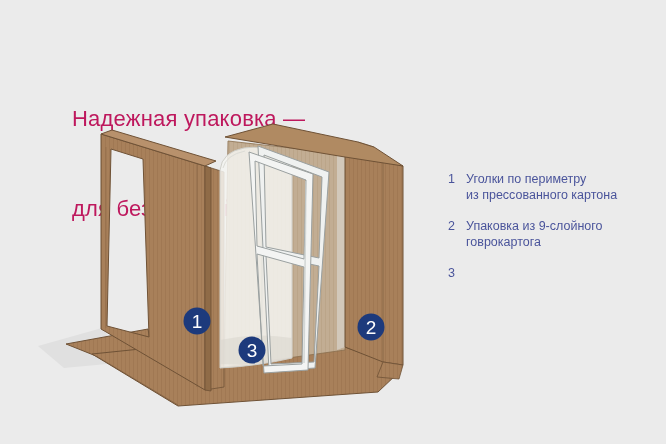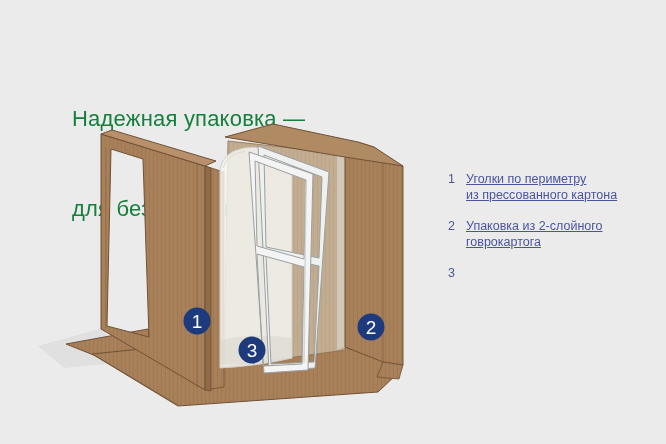--- a/index.html
+++ b/index.html
@@ -5,38 +5,38 @@
   html,body{margin:0;padding:0;}
   .canvas{
     position:relative;
     width:666px;height:444px;
     background:#ebebeb;
     overflow:hidden;
     font-family:"Liberation Sans", sans-serif;
   }
   .title{
     position:absolute;left:72px;top:44px;
-    color:#15803d;
+    color:#be185d;
     font-size:22px;line-height:30px;
     font-weight:500;
     letter-spacing:.2px;
     white-space:pre-wrap;
   }
   .illustration{
     position:absolute;left:0;top:0;
   }
   .legend{
     position:absolute;left:448px;top:172px;
     display:flex;flex-direction:column;row-gap:16px;
     color:#4a549b;
     font-size:12.5px;line-height:15.5px;
   }
   .legend-item{display:flex;column-gap:9px;}
   .legend-num{min-width:9px;}
-  .legend-text{white-space:pre-wrap;max-width:180px;text-decoration:underline;}
+  .legend-text{white-space:pre-wrap;max-width:180px;}
   .badge-label{
     font-family:"Liberation Sans", sans-serif;
     font-size:19px;font-weight:500;fill:#ffffff;
   }
 </style>
 </head>
 <body>
 
 <div class="canvas">
 
@@ -124,21 +124,21 @@
   </svg>
 
   <div class="legend">
     <div class="legend-item">
       <span class="legend-num">1</span>
       <span class="legend-text">Уголки по периметру
 из прессованного картона</span>
     </div>
     <div class="legend-item">
       <span class="legend-num">2</span>
-      <span class="legend-text">Упаковка из 2-слойного
+      <span class="legend-text">Упаковка из 9-слойного
 говрокартога</span>
     </div>
     <div class="legend-item">
       <span class="legend-num">3</span>
     </div>
   </div>
 
 </div>
 
 </body></html>

